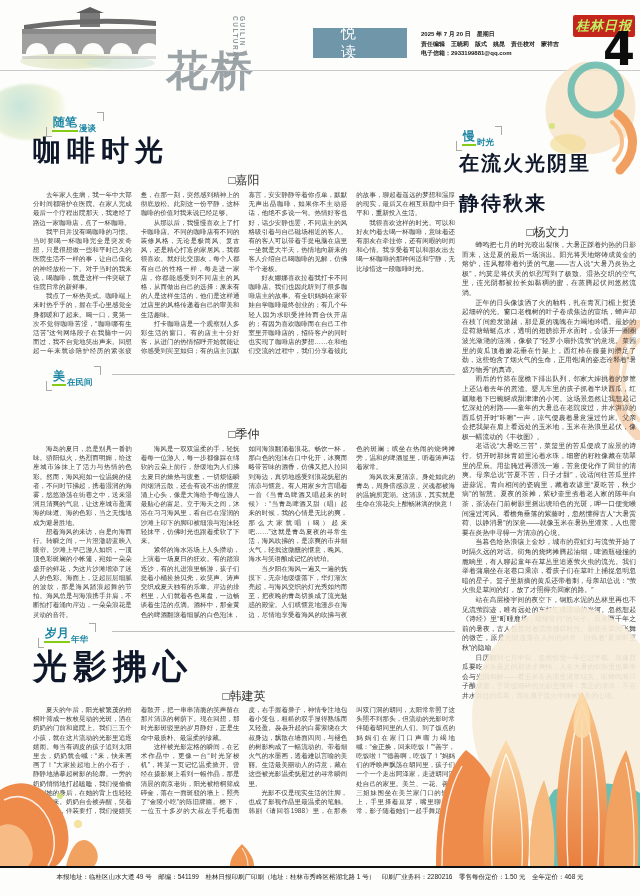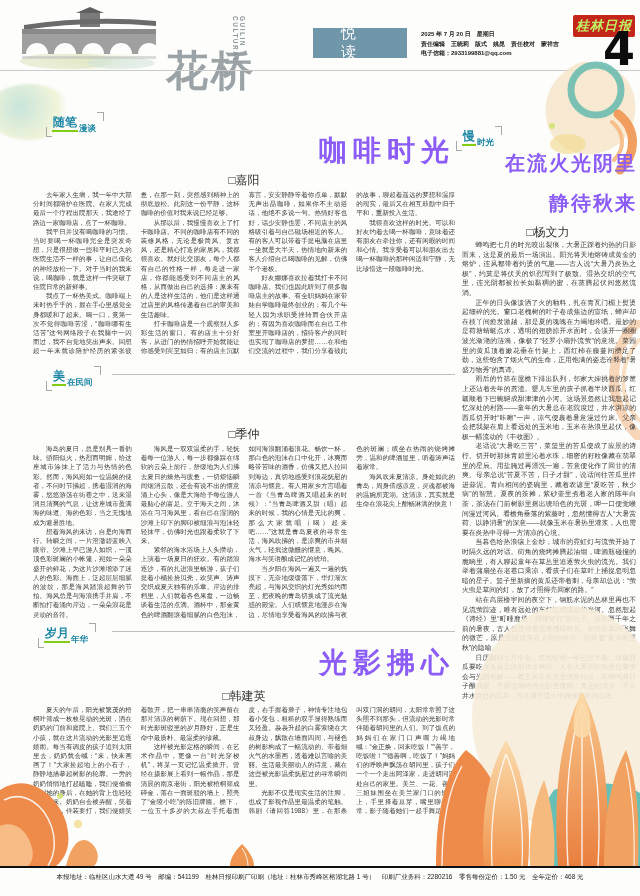--- a/index.html
+++ b/index.html
@@ -26,37 +26,37 @@
             font-weight:bold;color:#0d0d0d;font-family:"DejaVu Sans",sans-serif;}
   .header-rule{position:absolute;left:0;top:70px;width:640px;height:1px;background:#c9c9c9;}
   
   .tag{position:absolute;height:22px;}
   .tag::before{content:"";position:absolute;left:-6px;bottom:-3px;width:5px;height:9px;border-left:1px solid #a9a9a9;border-bottom:1px solid #a9a9a9;}
   .tag::after{content:"";position:absolute;right:-8px;top:0px;width:6px;height:8px;border-right:1px solid #a9a9a9;border-top:1px solid #a9a9a9;}
   .tag-main{color:#1e87a5;font-weight:bold;font-size:12px;border-bottom:2px solid #84cc16;padding:0 1px 1px 1px;}
   .tag-sub{color:#1e87a5;font-weight:bold;font-size:8.5px;position:relative;top:5px;margin-left:1px;}
   .sec-rule{position:absolute;height:1px;background:#bfbfbf;}
   
-  .a-title{position:absolute;text-align:right;font-weight:bold;color:#8b5cf6;
+  .a-title{position:absolute;text-align:left;font-weight:bold;color:#0f172a;
            font-family:Liberation Serif, serif;}
   .a-author{position:absolute;text-align:center;font-size:12px;color:#333;}
   .a-body{position:absolute;font-size:6.5px;line-height:9.2px;color:#3c3c3c;text-align:justify;overflow:hidden;}
   .a-body p{margin:0;text-indent:2em;}
   .cols4{column-count:4;column-gap:9px;column-fill:auto;}
   .t1{left:33px;top:132px;width:422px;font-size:28px;letter-spacing:6px;}
   .au1{left:33px;top:172px;width:422px;}
   .b1{left:33px;top:190px;width:422px;height:172px;}
   .t2l1{left:459px;top:150px;width:178px;font-size:20px;letter-spacing:2px;}
   .t2l2{left:459px;top:190px;width:178px;font-size:20px;letter-spacing:2px;}
   .au2{left:459px;top:224px;width:178px;text-align:center;}
   .b2{left:462px;top:240px;width:174px;height:462px;font-size:6.8px;line-height:9.6px;}
   .t3{left:33px;top:386px;width:422px;font-size:26px;letter-spacing:6px;}
   .au3{left:33px;top:426px;width:422px;}
   .b3{left:33px;top:444px;width:422px;height:176px;}
-  .t4{left:33px;top:644px;width:422px;font-size:28px;letter-spacing:6px;}
+  .t4{left:33px;top:644px;width:422px;font-size:34px;letter-spacing:6px;}
   .au4{left:33px;top:688px;width:422px;}
   .b4{left:33px;top:705px;width:422px;height:112px;}
   
   .deco{position:absolute;pointer-events:none;}
   
   .footer-rule{position:absolute;left:0;top:866px;width:640px;height:2px;background:#101010;}
   .footer-text{position:absolute;left:0;top:873px;width:640px;text-align:center;font-size:6.5px;color:#1c1c1c;}
 </style>
 </head>
 <body>

